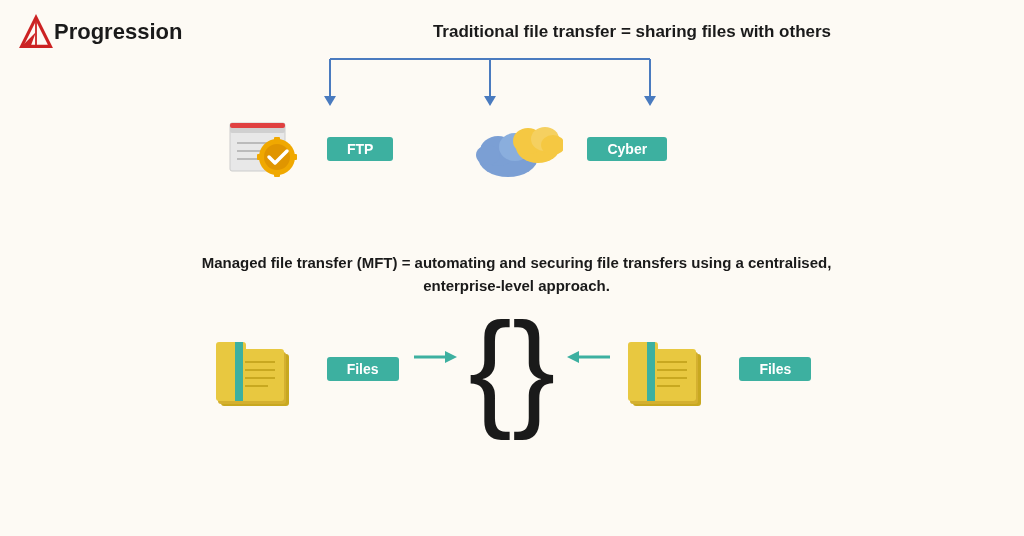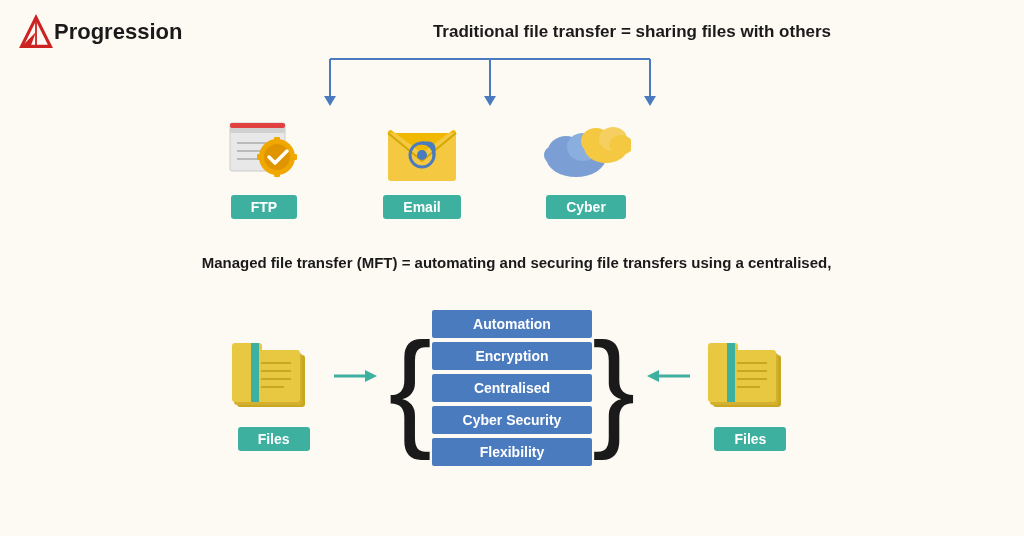--- a/index.html
+++ b/index.html
@@ -41,23 +41,23 @@
     
     .icons-row {
       display: flex;
       gap: 90px;
       align-items: flex-start;
       margin-top: 0px;
     }
 
     .icon-item {
       display: flex;
-      flex-direction: column;
-      align-items: center;
-      gap: 12px;
+      flex-direction: row;
+      align-items: center;
+      gap: 24px;
     }
 
     .icon-label {
       background: #3db0a0;
       color: white;
       font-weight: bold;
       font-size: 14px;
       padding: 4px 20px;
       border-radius: 3px;
     }
@@ -163,54 +163,41 @@
       <g fill="#f0a800">
         <rect x="49" y="22" width="6" height="5" rx="1"></rect>
         <rect x="49" y="57" width="6" height="5" rx="1"></rect>
         <rect x="32" y="39" width="5" height="6" rx="1"></rect>
         <rect x="67" y="39" width="5" height="6" rx="1"></rect>
       </g>
     </svg>
     <span class="icon-label">FTP</span>
   </div>
 
-  <div class="icon-item">
-    <svg width="78" height="68" viewBox="0 0 78 68">
-
-      <rect x="5" y="18" width="68" height="48" rx="3" fill="#f5c842"></rect>
-
-      <path d="M5,18 L39,46 L73,18" fill="none" stroke="#d4a800" stroke-width="2"></path>
-      <path d="M5,18 Q5,15 8,15 L39,38 L70,15 Q73,15 73,18 L73,18" fill="#f0b800"></path>
-
-      <circle cx="39" cy="40" r="12" fill="none" stroke="#4a7bbf" stroke-width="3"></circle>
-      <circle cx="39" cy="40" r="5" fill="#4a7bbf"></circle>
-      <path d="M51,40 L51,34 Q51,28 45,28 L39,28" fill="none" stroke="#4a7bbf" stroke-width="3" stroke-linecap="round"></path>
-    </svg>
-    <span class="icon-label">Email</span>
-  </div>
 
   <div class="icon-item">
     <svg width="90" height="68" viewBox="0 0 90 68">
 
       <ellipse cx="35" cy="42" rx="30" ry="20" fill="#7b9fd4"></ellipse>
       <ellipse cx="25" cy="36" rx="18" ry="15" fill="#7b9fd4"></ellipse>
       <ellipse cx="42" cy="32" rx="16" ry="14" fill="#8aaedd"></ellipse>
       <ellipse cx="15" cy="40" rx="12" ry="10" fill="#7b9fd4"></ellipse>
 
       <ellipse cx="65" cy="32" rx="22" ry="16" fill="#f5c842"></ellipse>
       <ellipse cx="55" cy="26" rx="15" ry="13" fill="#f5c842"></ellipse>
       <ellipse cx="72" cy="24" rx="14" ry="12" fill="#f5d060"></ellipse>
       <ellipse cx="80" cy="30" rx="12" ry="10" fill="#f5c842"></ellipse>
     </svg>
     <span class="icon-label">Cyber</span>
   </div>
 </div>
 
 <div class="mft-text">
   <span>Managed file transfer (MFT) = automating and securing file transfers using a centralised,</span><br>
+  <span>enterprise-level approach.</span>
 </div>
 
 <div class="bottom-section">
 
   <div class="icon-item">
     <svg width="90" height="90" viewBox="0 0 90 90">
 
       <rect x="8" y="30" width="68" height="52" rx="3" fill="#c8a820"></rect>
       <rect x="5" y="28" width="68" height="52" rx="3" fill="#d4b030"></rect>
       <rect x="3" y="25" width="68" height="52" rx="3" fill="#e8c840"></rect>
@@ -229,28 +216,20 @@
 
   <div style="margin-top:-20px;">
     <svg width="50" height="30">
       <line x1="5" y1="15" x2="38" y2="15" stroke="#3db0a0" stroke-width="3"></line>
       <polygon points="36,9 48,15 36,21" fill="#3db0a0"></polygon>
     </svg>
   </div>
 
   <div class="features-container">
     <span style="font-size:130px; line-height:0.9; color:#1a1a1a; font-weight:300;">{</span>
-    <div class="features-list">
-
-    <div class="feature-item">Automation</div>
-        <div class="feature-item">Encryption</div>
-        <div class="feature-item">Centralised</div>
-        <div class="feature-item">Cyber Security</div>
-        <div class="feature-item">Flexibility</div>
-      </div>
     <span style="font-size:130px; line-height:0.9; color:#1a1a1a; font-weight:300;">}</span>
   </div>
 
   <div style="margin-top:-20px;">
     <svg width="50" height="30">
       <line x1="12" y1="15" x2="45" y2="15" stroke="#3db0a0" stroke-width="3"></line>
       <polygon points="14,9 2,15 14,21" fill="#3db0a0"></polygon>
     </svg>
   </div>
 

